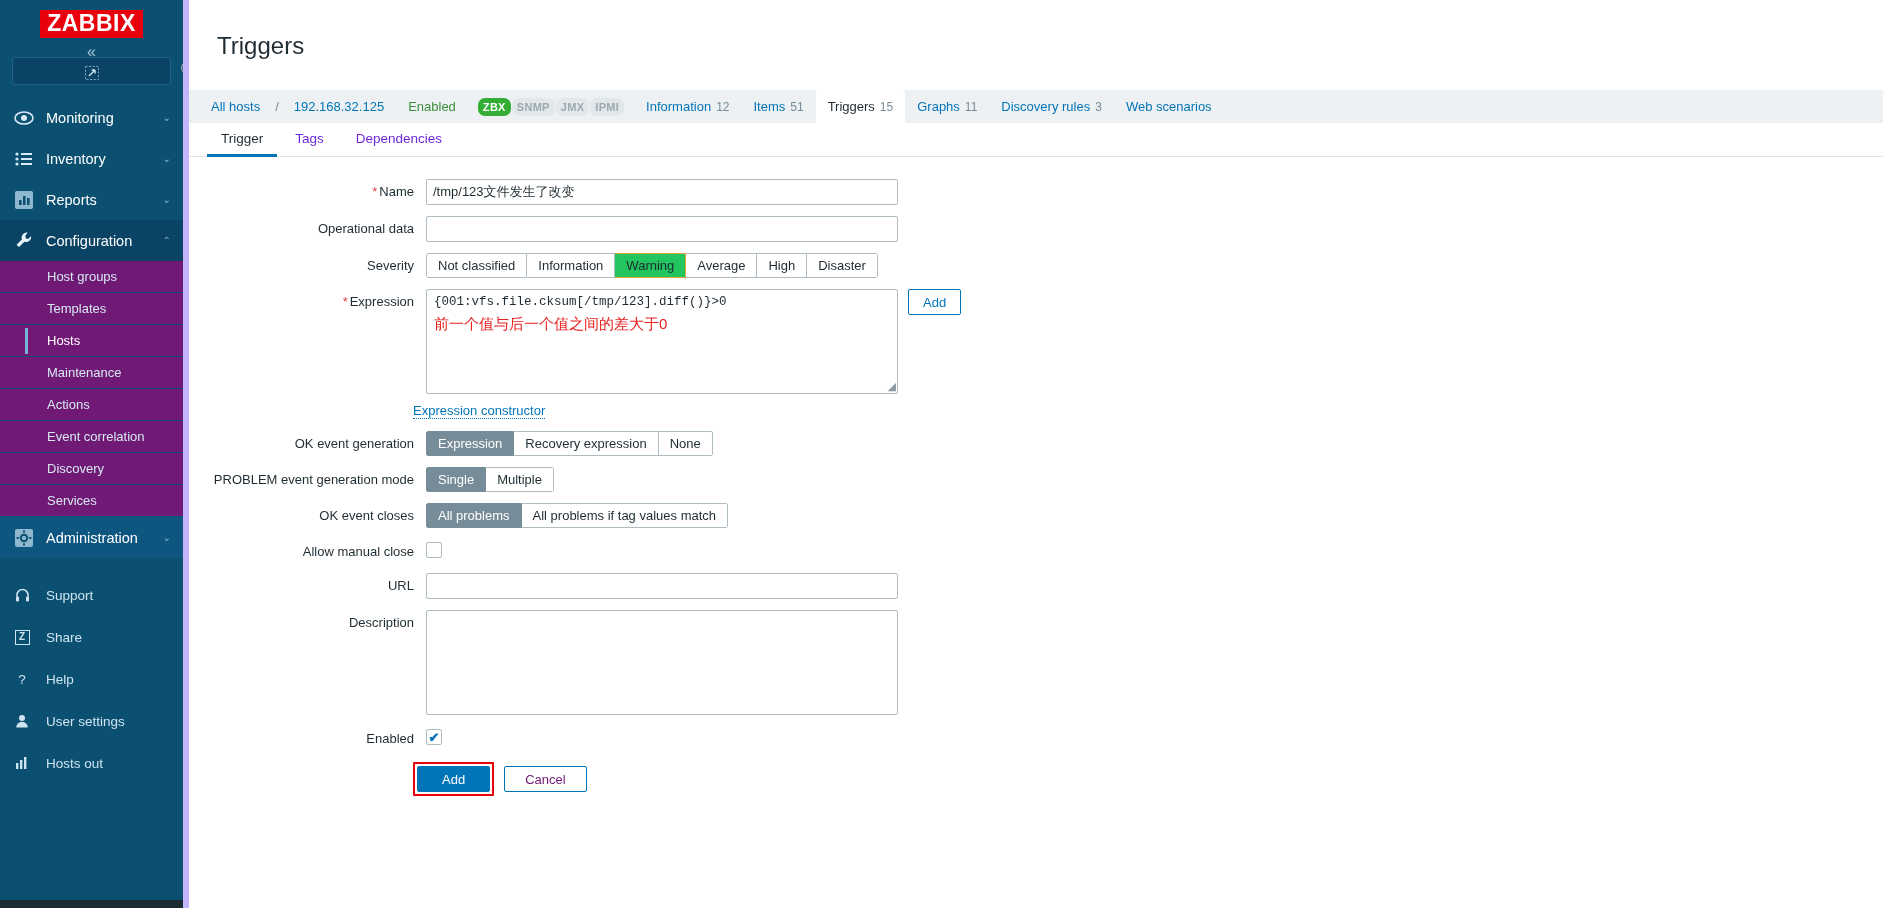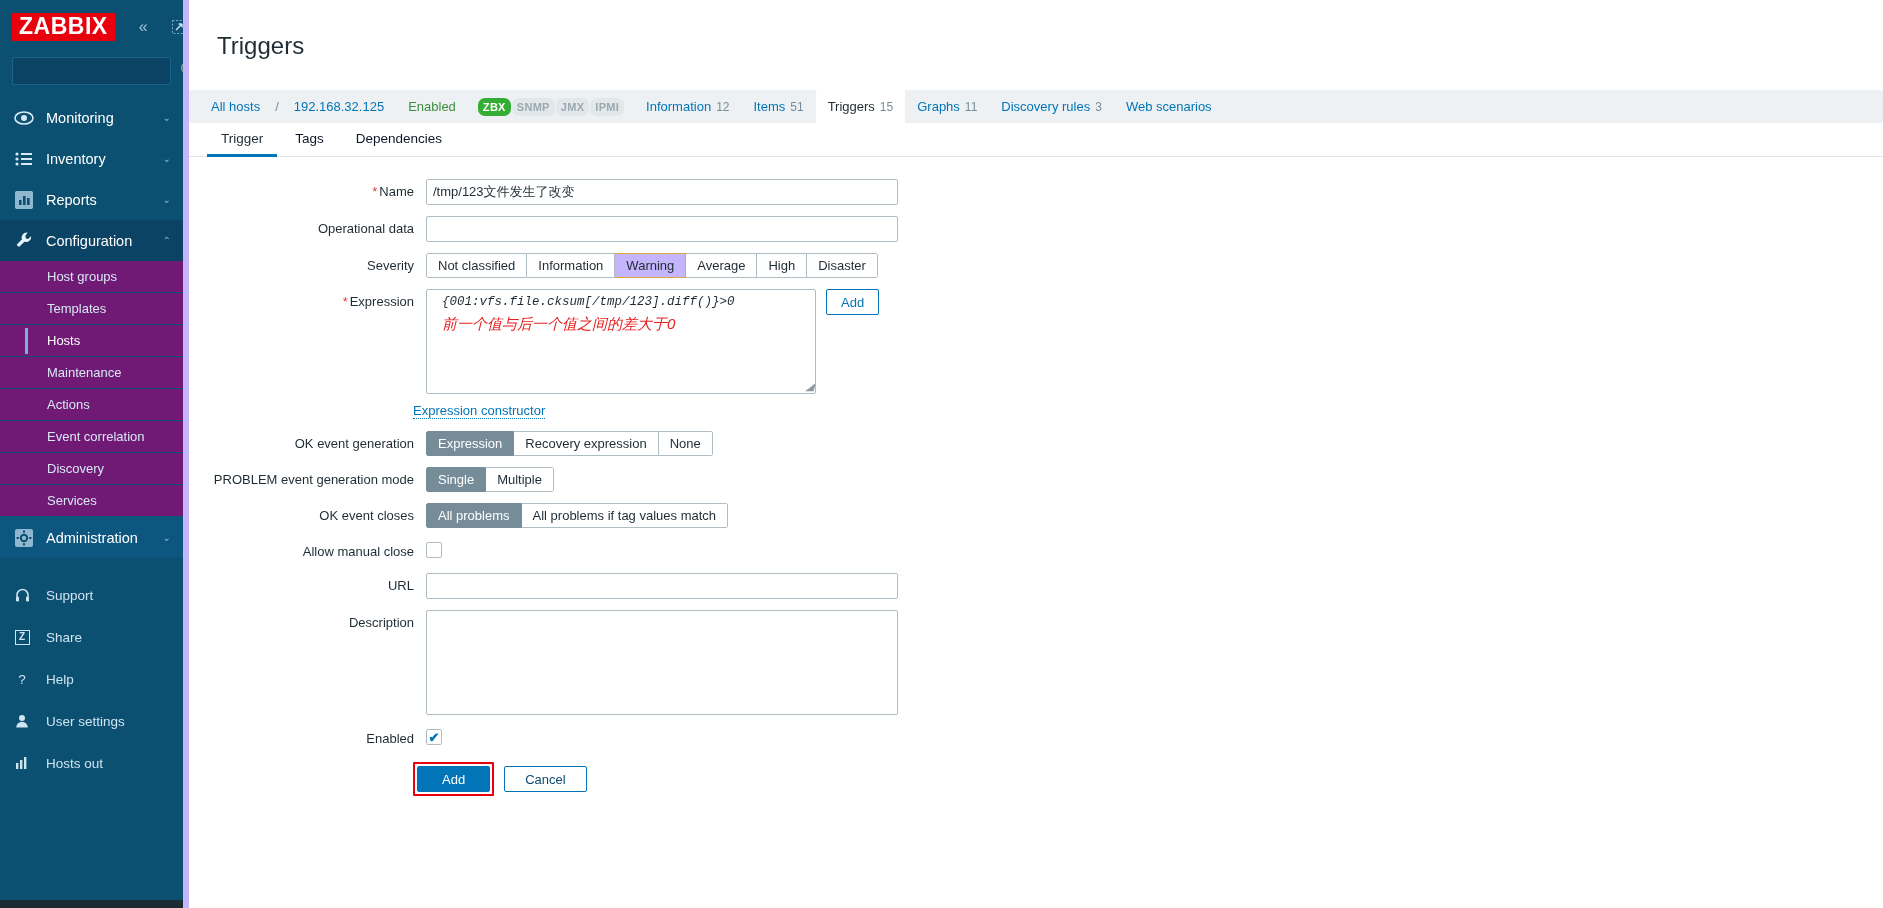--- a/index.html
+++ b/index.html
@@ -14,21 +14,21 @@
 
   
   #sidebar {
     width: 183px; height: 908px;
     background: #0b4f71;
     flex: 0 0 183px;
     position: relative;
     overflow: hidden;
   }
   .sb-top { padding: 10px 12px 0 12px; }
-  .logo-row { display: flex; align-items: center; gap: 24px; height: 34px; }
+  .logo-row { display: flex; align-items: center; gap: 6px; height: 34px; flex-direction: column; }
   .logo {
     background: #e8000d; color: #fff;
     font-size: 23px; font-weight: bold; letter-spacing: .5px;
     padding: 2px 7px 3px 7px; line-height: 1;
     font-family: "Liberation Sans", sans-serif;
   }
   .sb-icon-btn {
     color: #a8c6da; font-size: 16px; line-height: 1; cursor: pointer;
     display: inline-flex; align-items: center; justify-content: center;
     width: 18px; height: 18px;
@@ -124,21 +124,21 @@
   }
   .proto.on { background: #33ad33; color: #fff; }
 
   
   .ftabs {
     display: flex; gap: 4px; border-bottom: 1px solid #e1e5e8;
     padding-left: 18px; background: #fff; height: 34px; align-items: stretch;
   }
   .ftab {
     padding: 0 14px; display: flex; align-items: center;
-    font-size: 13.5px; color: #0f172a; cursor: pointer;
+    font-size: 13.5px; color: #6d28d9; cursor: pointer;
     border-bottom: 3px solid transparent; margin-bottom: -1px;
   }
   .ftab.active { color: #1f2c33; border-bottom-color: #0275b8; }
 
   
   .form { padding: 22px 0 0 0; flex: 1; overflow: hidden; }
   .row { display: flex; align-items: flex-start; margin-bottom: 11px; margin-left: 13px; }
   .lab {
     width: 224px; flex: 0 0 224px; text-align: right;
     padding-right: 12px; font-size: 13px; color: #1f2c33;
@@ -147,25 +147,24 @@
   .req { color: #d44; margin-right: 2px; }
   .ctl { flex: 1; display: flex; align-items: flex-start; gap: 10px; }
 
   input.txt {
     width: 472px; height: 26px; border: 1px solid #b0bcc4;
     border-radius: 2px; padding: 0 6px; font-size: 13px;
     color: #1f2c33; outline: none; background: #fff;
     font-family: "Liberation Sans", sans-serif;
   }
   .expr-box {
-    width: 390px; height: 105px; border: 1px solid #b0bcc4;
-    border-radius: 2px; background: #fff; padding: 5px 15px;
+    width: 472px; height: 105px; border: 1px solid #b0bcc4;
+    border-radius: 2px; background: #fff; padding: 5px 7px;
     position: relative; overflow: hidden; cursor: text;
     resize: none;
-    font-style: italic;
   }
   .expr-box .code {
     font-family: "Liberation Mono", monospace;
     font-size: 12.5px; color: #1f2c33; white-space: pre;
   }
   .expr-box .note {
     color: #e82020; font-size: 15px; margin-top: 6px;
   }
   .expr-box .grip {
     position: absolute; right: 1px; bottom: 1px;
@@ -194,21 +193,21 @@
   .seg { display: inline-flex; border-radius: 2px; overflow: hidden; }
   .seg .opt {
     height: 25px; padding: 0 11px; display: inline-flex;
     align-items: center; font-size: 13px; color: #1f2c33;
     background: #fff; border: 1px solid #b0bcc4; border-left: 0;
     cursor: pointer; white-space: nowrap;
   }
   .seg .opt:first-child { border-left: 1px solid #b0bcc4; border-radius: 2px 0 0 2px; }
   .seg .opt:last-child { border-radius: 0 2px 2px 0; }
   .seg .opt.sel-grey { background: #768d99; color: #fff; border-color: #768d99; }
-  .seg .opt.sel-warn { background: #c4b5fd; color: #1f2c33; border-color: #e0a93c; }
+  .seg .opt.sel-warn { background: #22c55e; color: #1f2c33; border-color: #e0a93c; }
 
   
   .cbx {
     width: 16px; height: 16px; border: 1px solid #b0bcc4;
     background: #fff; border-radius: 2px; display: inline-flex;
     align-items: center; justify-content: center; cursor: pointer;
     margin-top: 3px;
   }
   .cbx .tick { color: #0275b8; font-size: 13px; font-weight: bold; line-height: 1; }
 
@@ -218,21 +217,21 @@
   .hl-wrap {
     border: 2.5px solid #e8000d; padding: 2px; display: inline-flex;
     border-radius: 1px;
   }
   .btn-primary {
     background: #0275b8; color: #fff; border: 1px solid #0275b8;
     height: 26px; padding: 0 24px; border-radius: 2px;
     font-size: 13px; cursor: pointer; font-family: "Liberation Sans", sans-serif;
   }
   .btn-secondary {
-    background: #fff; color: #0c4a6e; border: 1px solid #0275b8;
+    background: #fff; color: #701a75; border: 1px solid #0275b8;
     height: 26px; padding: 0 20px; border-radius: 2px;
     font-size: 13px; cursor: pointer; font-family: "Liberation Sans", sans-serif;
   }
   .bottom-strip {
     height: 8px; background: #1b2b33; width: 100%;
     position: absolute; left: 0; bottom: 0;
   }
 </style>
 </head>
 <body>

